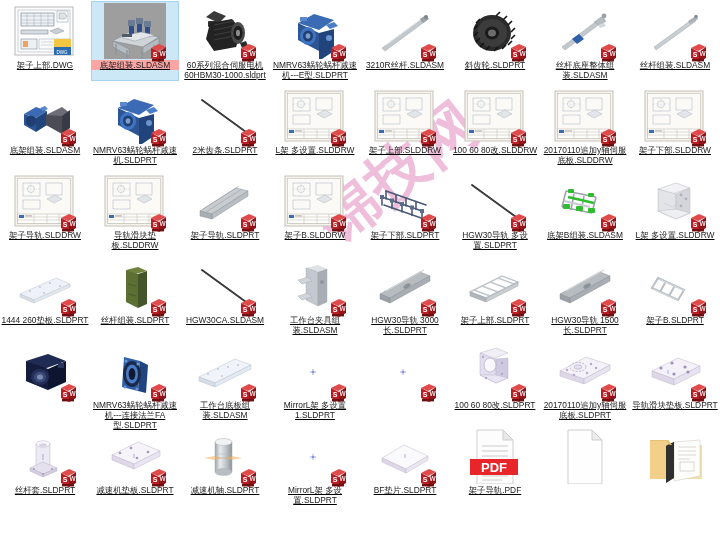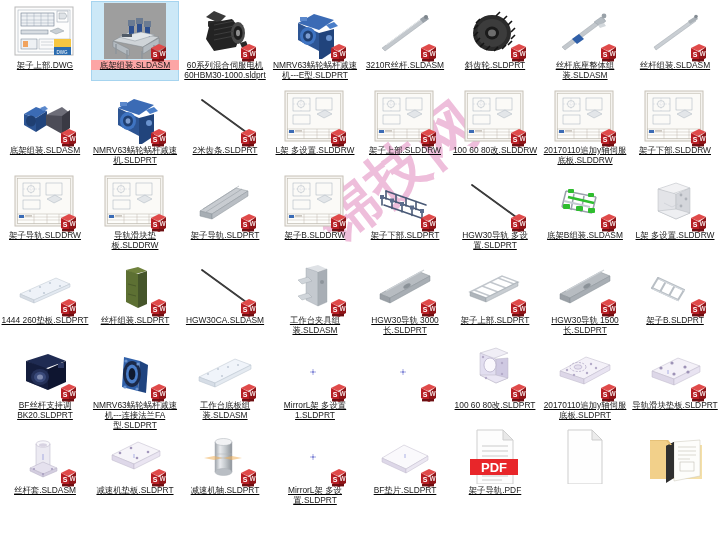--- a/index.html
+++ b/index.html
@@ -418,21 +418,20 @@
     </div>
     <div class="cell">
       <div class="thumbwrap">
         <svg width="62" height="56" viewBox="0 0 62 56" class="thumb">
           <use href="#ico-bearing-block-thumbnail"></use>
         </svg>
         <svg width="19" height="19" viewBox="0 0 19 19" class="sw">
           <use href="#ico-sw-badge"></use>
         </svg>
       </div>
-      <div class="label">BF丝杆支持调BK20.SLDPRT</div>
     </div>
     <div class="cell">
       <div class="thumbwrap">
         <svg width="62" height="56" viewBox="0 0 62 56" class="thumb">
           <use href="#ico-blue-flange-thumbnail"></use>
         </svg>
         <svg width="19" height="19" viewBox="0 0 19 19" class="sw">
           <use href="#ico-sw-badge"></use>
         </svg>
       </div>
@@ -505,21 +504,21 @@
     </div>
     <div class="cell">
       <div class="thumbwrap">
         <svg width="62" height="56" viewBox="0 0 62 56" class="thumb">
           <use href="#ico-screw-sleeve-thumbnail"></use>
         </svg>
         <svg width="19" height="19" viewBox="0 0 19 19" class="sw">
           <use href="#ico-sw-badge"></use>
         </svg>
       </div>
-      <div class="label">丝杆套.SLDASM</div>
+      <div class="label">丝杆套.SLDPRT</div>
     </div>
     <div class="cell">
       <div class="thumbwrap">
         <svg width="62" height="56" viewBox="0 0 62 56" class="thumb">
           <use href="#ico-reducer-pad-thumbnail"></use>
         </svg>
         <svg width="19" height="19" viewBox="0 0 19 19" class="sw">
           <use href="#ico-sw-badge"></use>
         </svg>
       </div>

